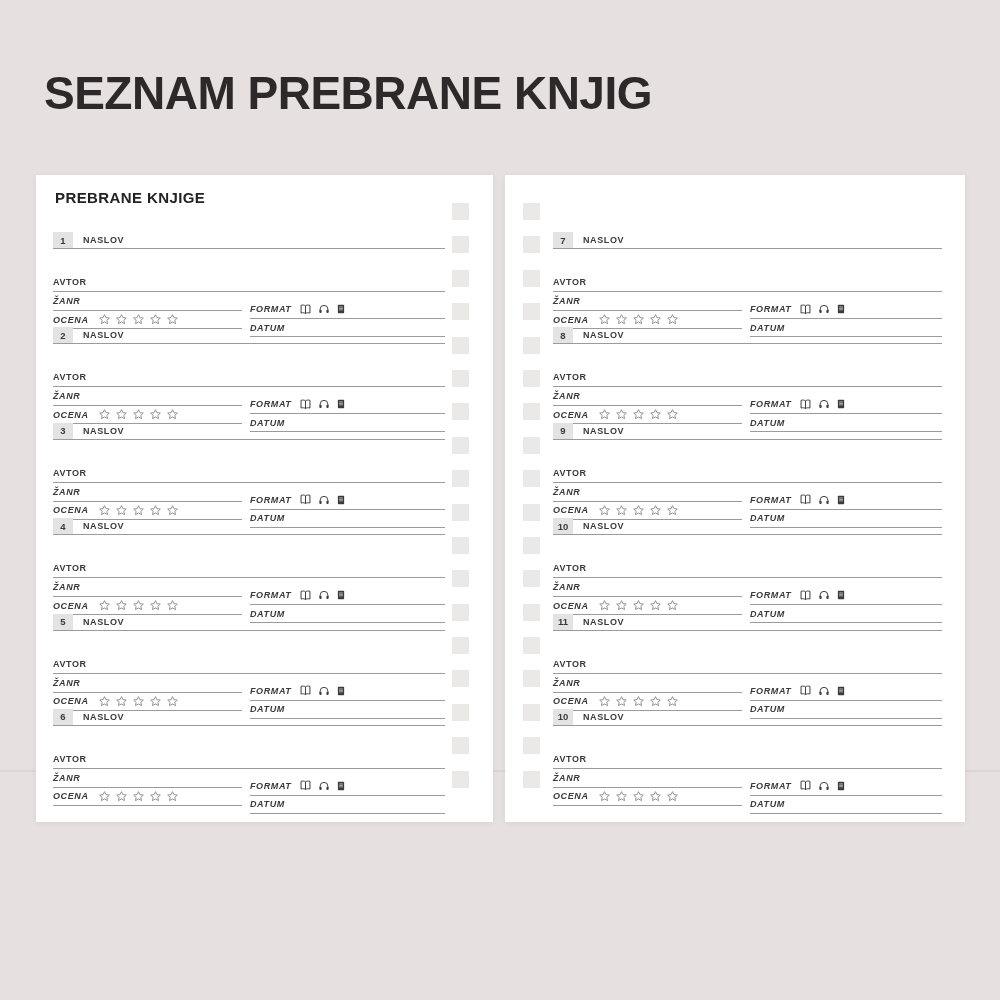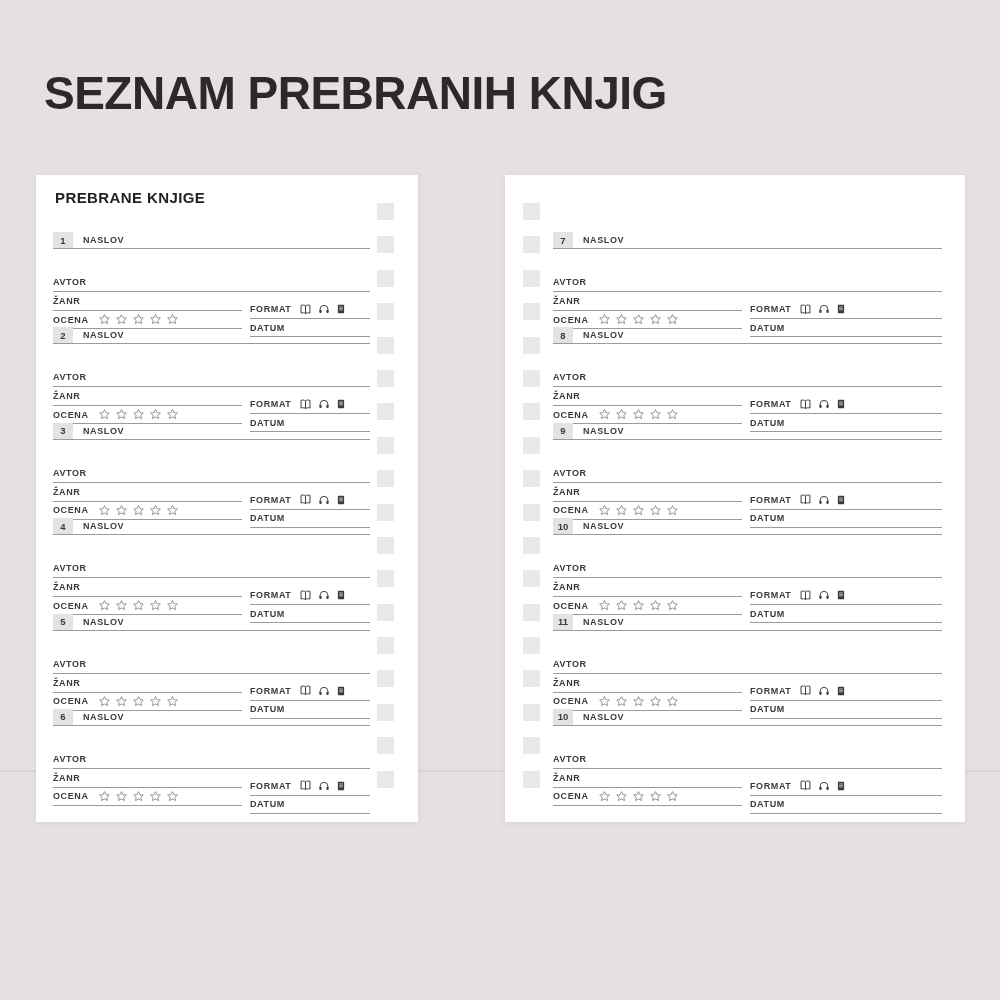--- a/index.html
+++ b/index.html
@@ -16,21 +16,21 @@
     color:#2d292a; white-space:nowrap;
   }
   .seam {
     position:absolute; top:770px; left:0; width:100%; height:2px;
     background:#d7d2d1; opacity:.75; z-index:0;
   }
   .page {
     position:absolute; top:175px; height:647px; background:#ffffff;
     box-shadow:0 1px 5px rgba(90,80,78,.10); z-index:1;
   }
-  .page-left  { left:36px;  width:382px; }
+  .page-left  { left:36px;  width:457px; }
   .page-right { left:505px; width:460px; }
   .list-heading {
     position:absolute; left:19px; top:14px;
     font-size:15px; font-weight:700; letter-spacing:.4px; color:#232122;
     white-space:nowrap;
   }
   .binding {
     position:absolute; top:28px; display:flex; flex-direction:column; gap:16.4px;
   }
   .page-left  .binding { right:24px; }
@@ -38,21 +38,21 @@
   .sq { width:17px; height:17px; background:#ebe9e8; }
   .entries { position:absolute; top:57px; }
   .page-left  .entries { left:17px; right:48px; }
   .page-right .entries { left:48px; right:23px; }
   .entry { height:74px; margin-bottom:21.4px; --line:#9c9a9a; }
   .row { display:flex; align-items:center; }
   .r1 { height:17px; border-bottom:1px solid var(--line); }
   .r2 { height:19px; border-bottom:1px solid var(--line);margin-top:24px; }
   .r3 { height:19px; }
   .r4 { height:18px; }
-  .r3 .col, .r4 .col { height:100%; display:flex; align-items:center; }
+  .r3 .col, .r4 .col { height:100%; display:flex; align-items:center;font-style:italic; }
   .col-left  { width:189px; border-bottom:1px solid var(--line); }
   .col-right { flex:1; margin-left:8px; border-bottom:1px solid var(--line);margin-top:16px; }
   .lbl {
     font-size:9px; font-weight:700; letter-spacing:.6px;
     color:#3b393a; white-space:nowrap;
   }
   .badge {
     width:20px; height:16px; margin-right:10px; background:#e4e2e2;
     display:flex; align-items:center; justify-content:center;
     font-size:9.5px; font-weight:700; color:#3b393a; flex:0 0 auto;
@@ -81,21 +81,21 @@
       <rect x="2.8" y="13.6" width="4.4" height="6.6" rx="2" fill="#3c3a3b"></rect>
       <rect x="16.8" y="13.6" width="4.4" height="6.6" rx="2" fill="#3c3a3b"></rect>
     </symbol>
     <symbol id="sym-ereader" viewBox="0 0 24 24">
       <rect x="4.5" y="2" width="15" height="20" rx="1.8" fill="#3c3a3b"></rect>
       <path d="M7.5 7h9M7.5 10.5h9M7.5 14h9" stroke="#ffffff" stroke-width="1.4"></path>
     </symbol>
   </defs>
 </svg>
 
-<h1 class="main-title">SEZNAM PREBRANIH KNJIG</h1>
+<h1 class="main-title">SEZNAM PREBRANE KNJIG</h1>
 <div class="seam"></div>
 
 <div class="page page-left">
   <div class="list-heading">PREBRANE KNJIGE</div>
   <div class="binding">
       <div class="sq"></div>
       <div class="sq"></div>
       <div class="sq"></div>
       <div class="sq"></div>
       <div class="sq"></div>

